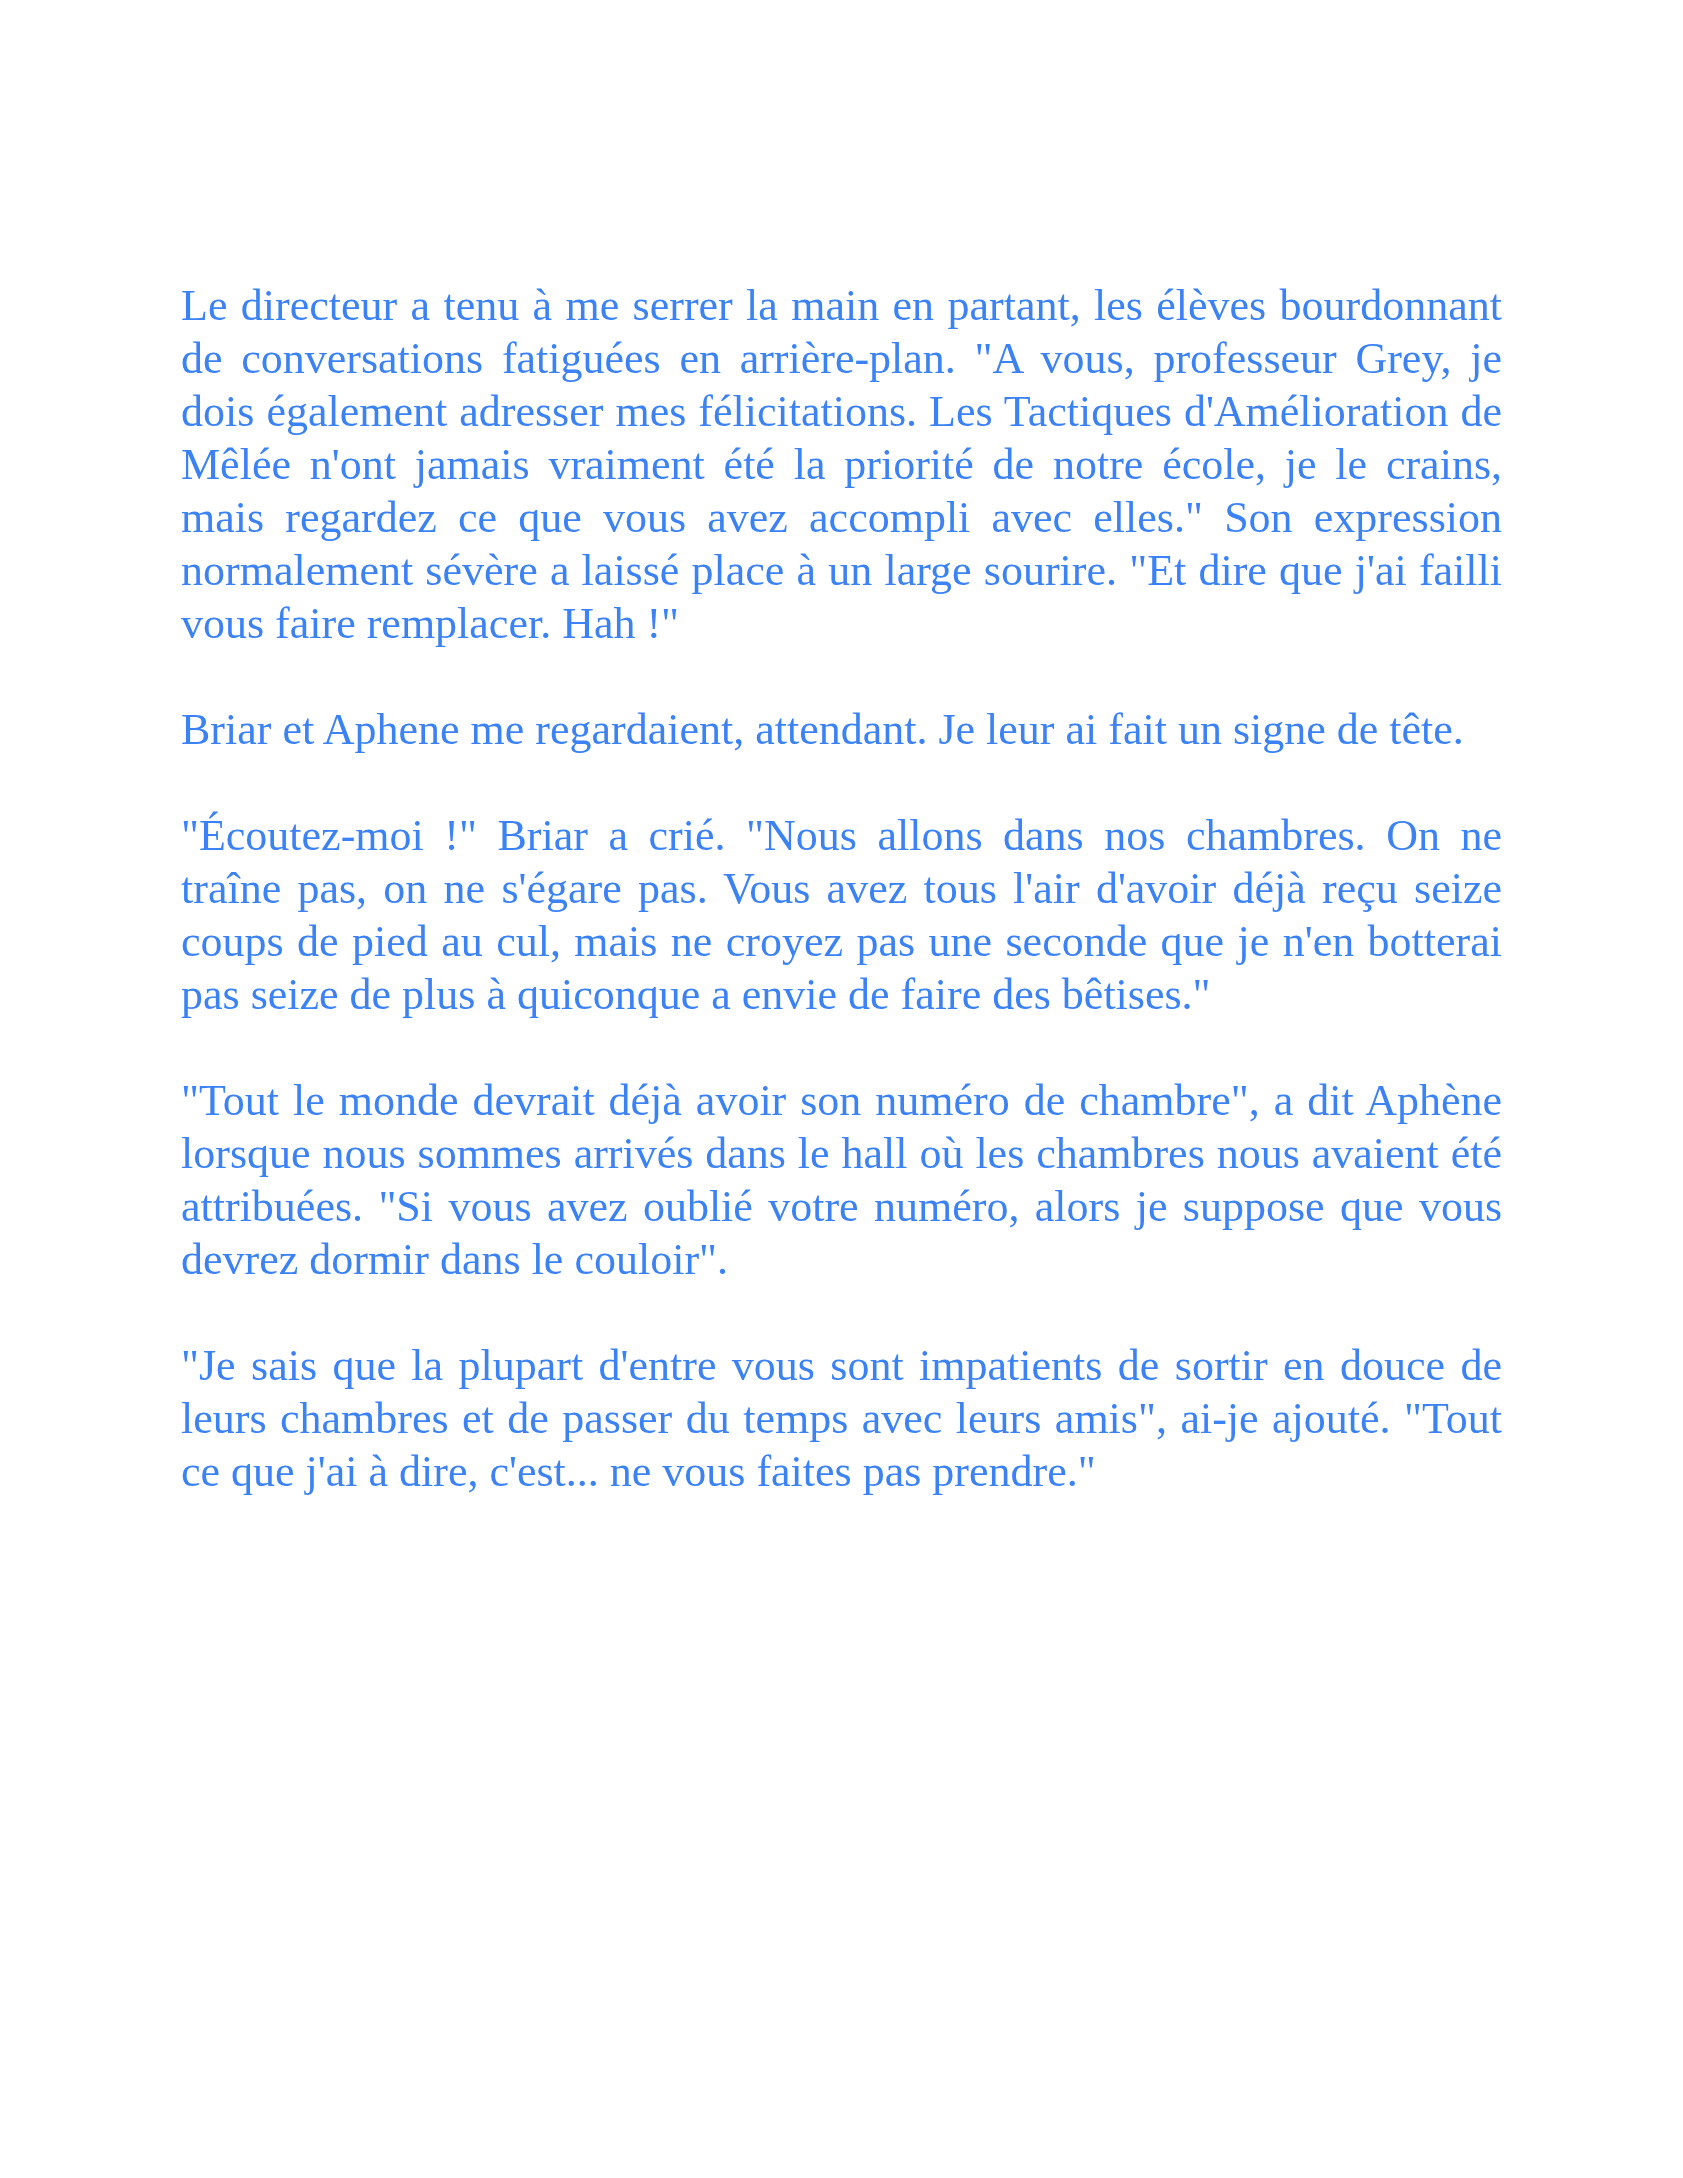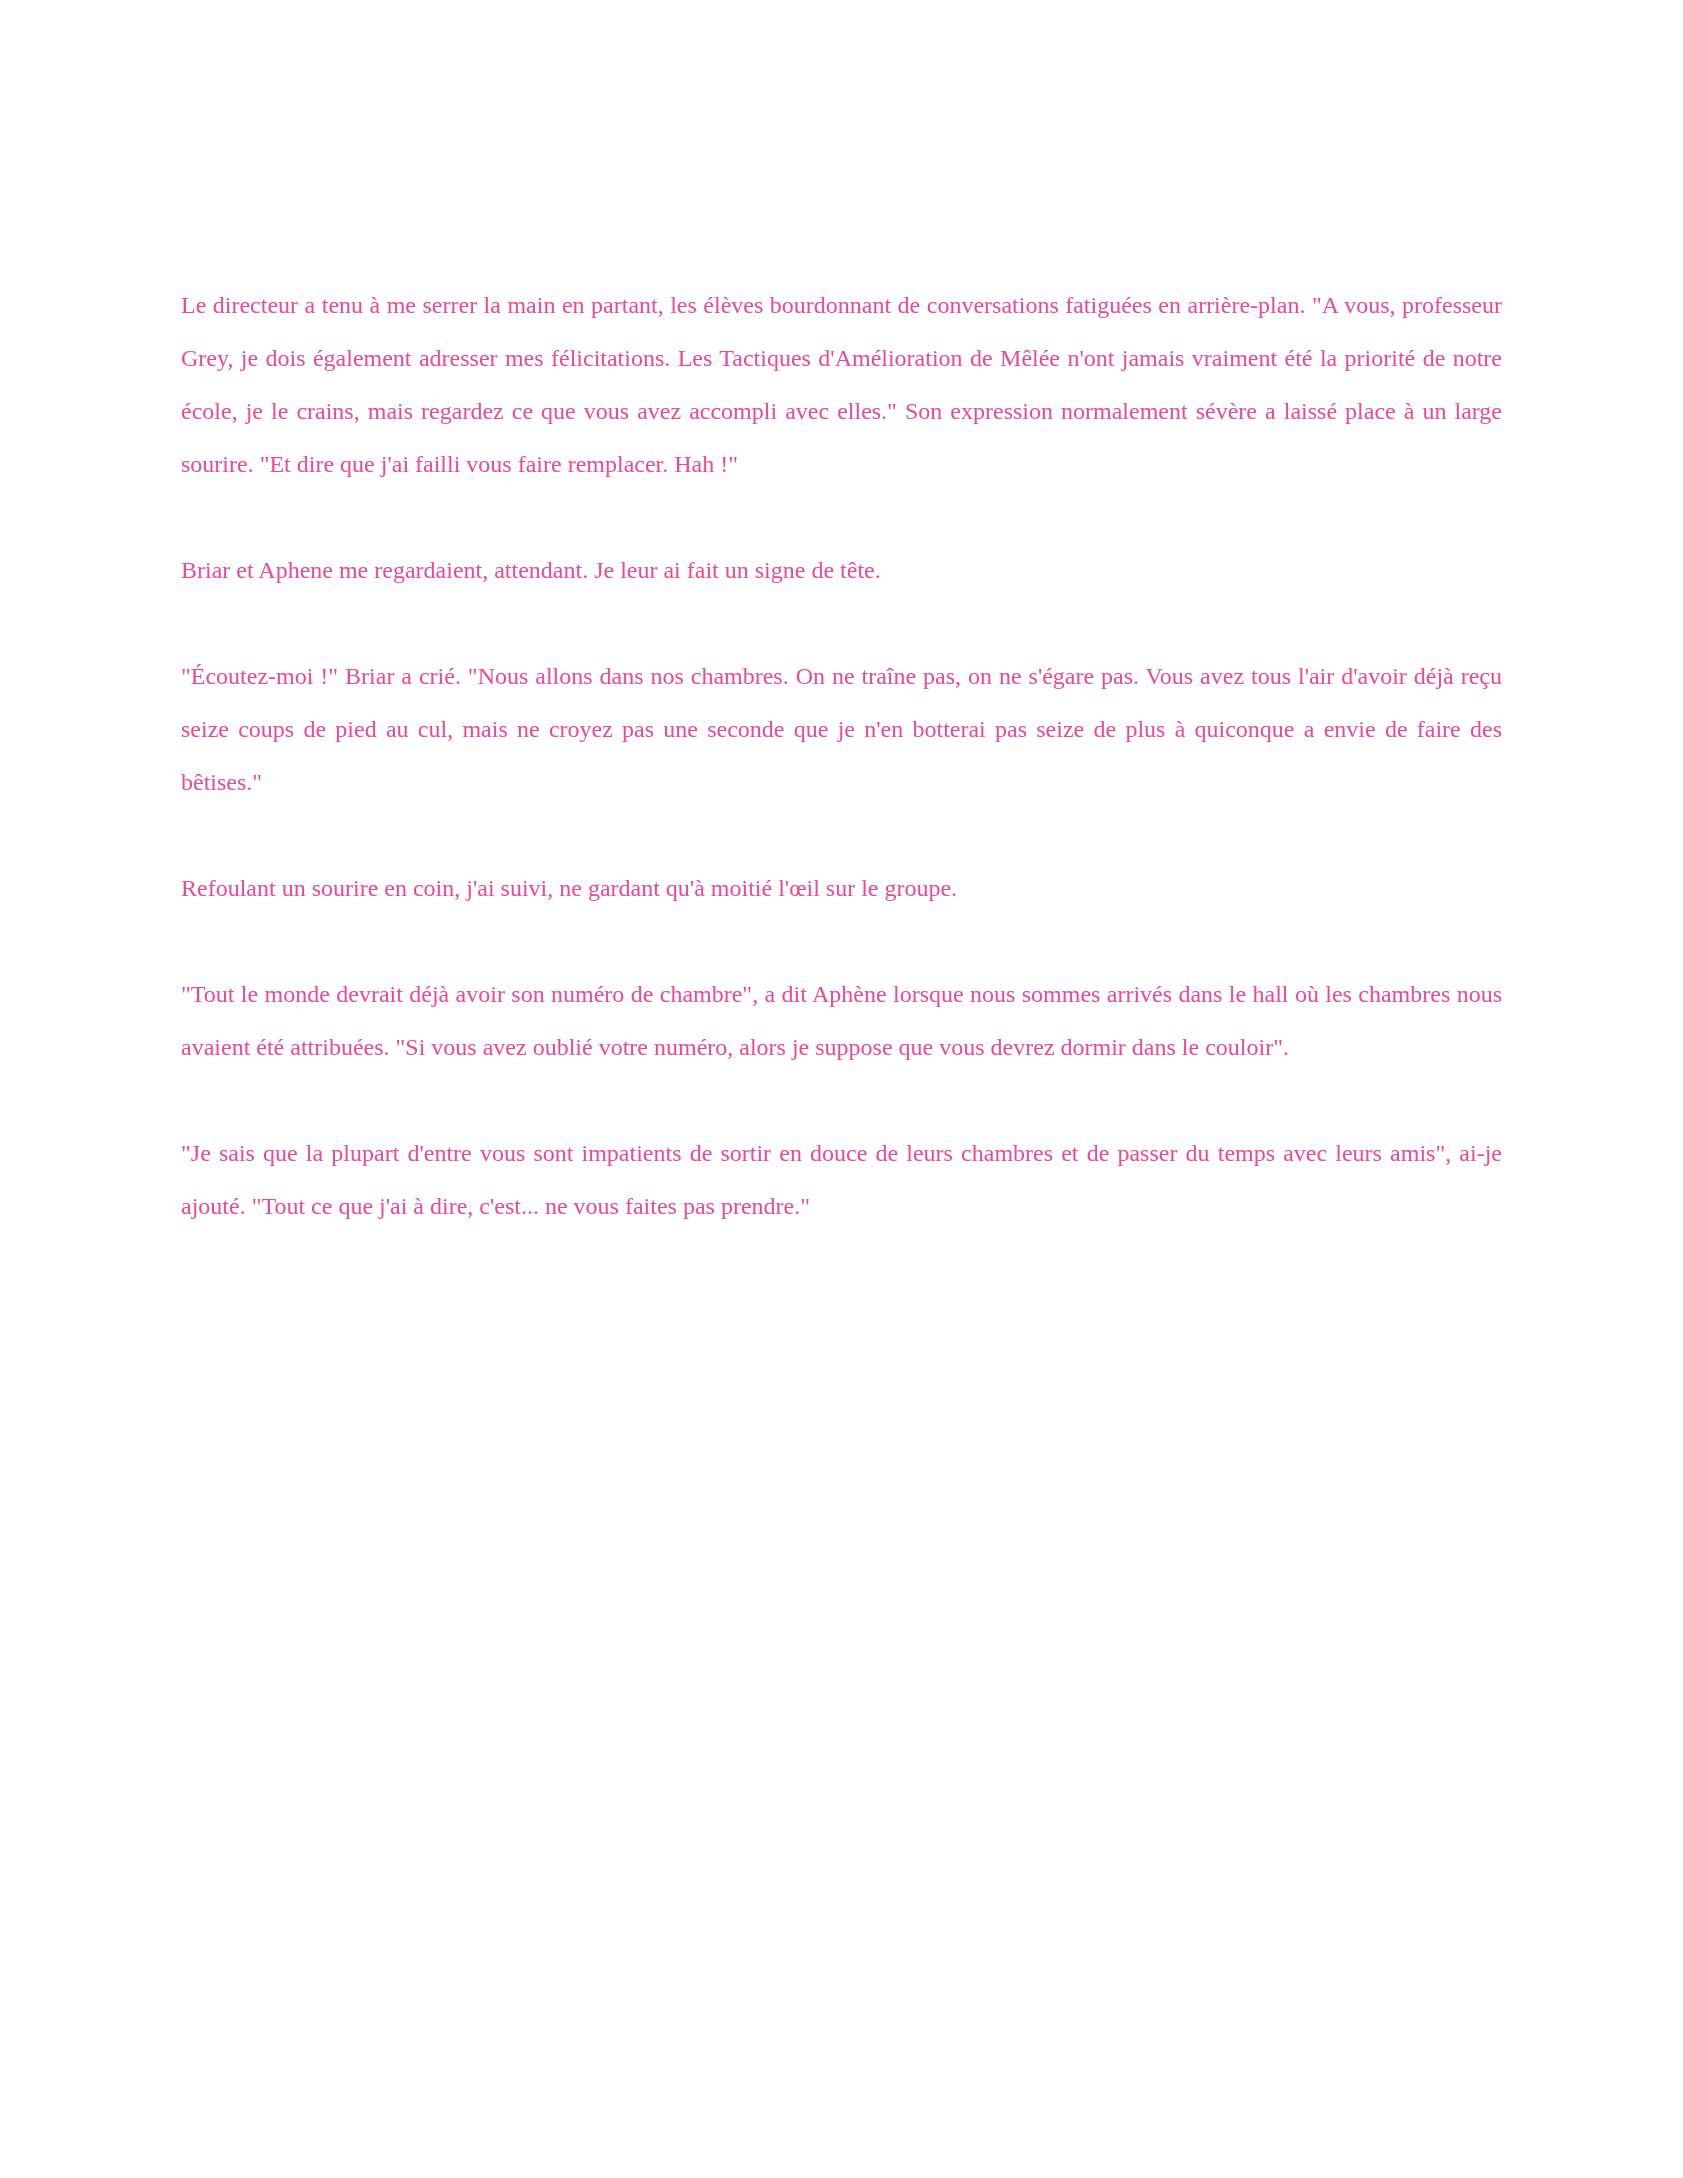--- a/index.html
+++ b/index.html
@@ -16,34 +16,33 @@
   .page {
     position: absolute;
     left: 181px;
     top: 279px;
     width: 1321px;
     background: #ffffff;
   }
   .page p {
     margin: 0 0 53px 0;
     font-family: "Liberation Serif", "DejaVu Serif", serif;
-    font-size: 24px;
+    font-size: 44px;
     line-height: 53px;
-    color: #ec4899;
+    color: #3b82f6;
     text-align: justify;
     text-justify: inter-word;
   }
   .page p:last-child {
     margin-bottom: 0;
   }
 </style>
 </head>
 <body>
 
 <div class="page">
   <p>Le directeur a tenu à me serrer la main en partant, les élèves bourdonnant de conversations fatiguées en arrière-plan. "A vous, professeur Grey, je dois également adresser mes félicitations. Les Tactiques d'Amélioration de Mêlée n'ont jamais vraiment été la priorité de notre école, je le crains, mais regardez ce que vous avez accompli avec elles." Son expression normalement sévère a laissé place à un large sourire. "Et dire que j'ai failli vous faire remplacer. Hah !"</p>
   <p>Briar et Aphene me regardaient, attendant. Je leur ai fait un signe de tête.</p>
   <p>"Écoutez-moi !" Briar a crié. "Nous allons dans nos chambres. On ne traîne pas, on ne s'égare pas. Vous avez tous l'air d'avoir déjà reçu seize coups de pied au cul, mais ne croyez pas une seconde que je n'en botterai pas seize de plus à quiconque a envie de faire des bêtises."</p>
-  <p>Refoulant un sourire en coin, j'ai suivi, ne gardant qu'à moitié l'œil sur le groupe.</p>
   <p>"Tout le monde devrait déjà avoir son numéro de chambre", a dit Aphène lorsque nous sommes arrivés dans le hall où les chambres nous avaient été attribuées.  "Si vous avez oublié votre numéro, alors je suppose que vous devrez dormir dans le couloir".</p>
   <p>"Je sais que la plupart d'entre vous sont impatients de sortir en douce de leurs chambres et de passer du temps avec leurs amis", ai-je ajouté. "Tout ce que j'ai à dire, c'est... ne vous faites pas prendre."</p>
 </div>
 
 
 </body></html>

